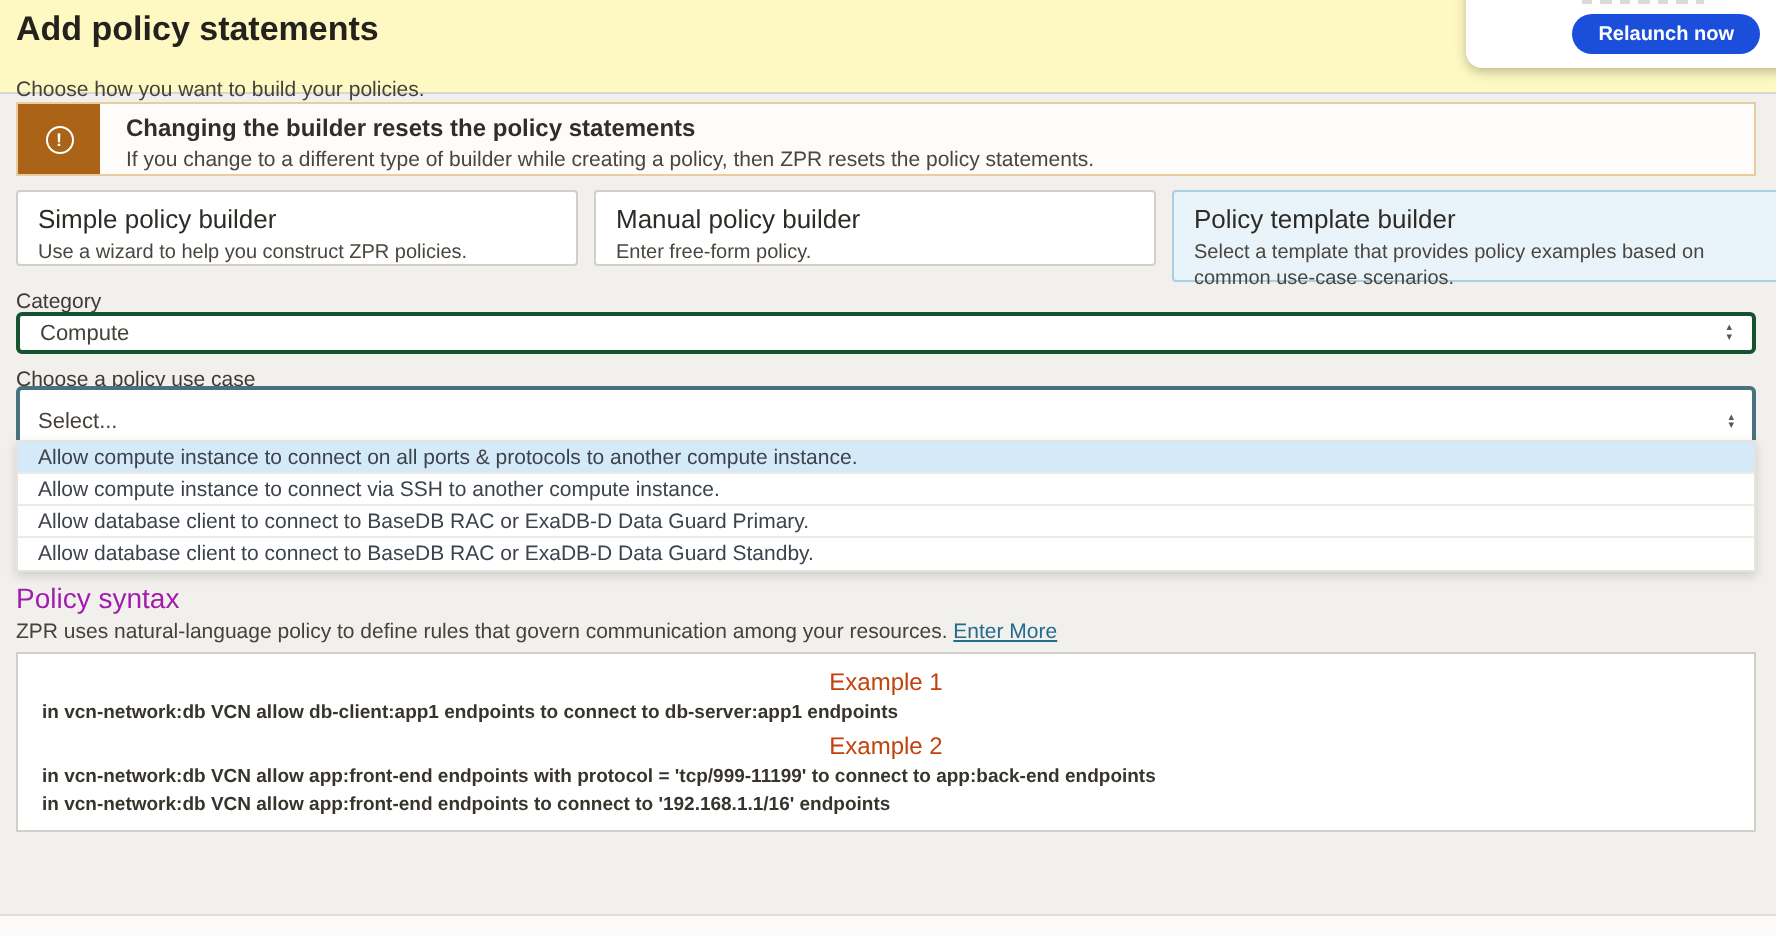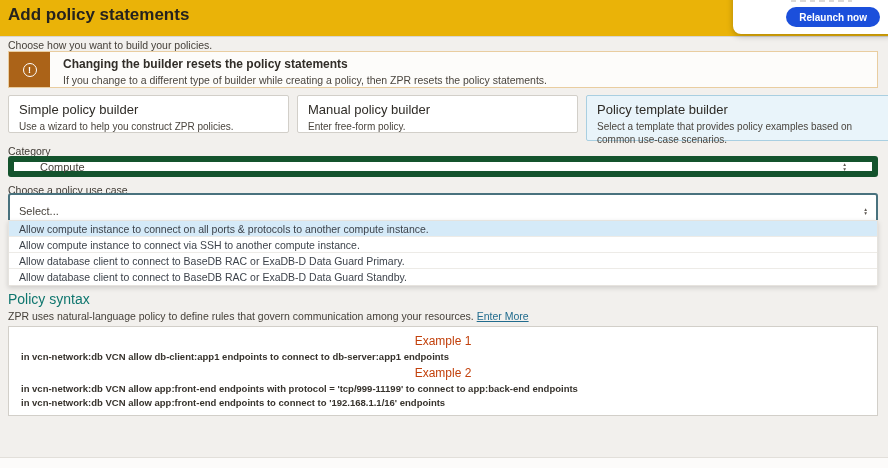--- a/index.html
+++ b/index.html
@@ -1,20 +1,20 @@
 <!DOCTYPE html>
 <html><head>
 <meta charset="utf-8">
 <style>
   * { margin:0; padding:0; box-sizing:border-box; }
   body { background:#fff; font-family:"Liberation Sans", sans-serif; }
   .canvas { position:relative; width:888px; height:468px; background:#fff; overflow:hidden; }
 
   
-  .header { position:absolute; top:0; left:0; right:0; height:37px; background:#eab308; border-bottom:1px solid #d9d6d1; }
+  .header { position:absolute; top:0; left:0; right:0; height:47px; background:#fef9c3; border-bottom:1px solid #d9d6d1; }
   .page-title { position:absolute; left:8px; top:5px; font-size:17px; font-weight:bold; color:#25221e; }
 
   
   .main-bg { position:absolute; top:32px; left:0; right:0; height:425px; background:#f2f0ed; }
   .bottom-strip { position:absolute; top:457px; left:0; right:0; height:11px; background:#fcfbfa; border-top:1px solid #e2dfda; }
 
   .subtitle { position:absolute; left:8px; top:39px; font-size:10.5px; color:#46413a; }
 
   
   .warning { position:absolute; left:8px; right:10px; top:51px; height:37px; background:#fdfcfa; border:1px solid #e9cda0; display:flex; }
@@ -31,34 +31,34 @@
   .card-3 { left:586px; width:336px; height:46px; background:#e9f4fa; border-color:#a9cfe1; }
   .card-title { font-size:13px; color:#2e2b26; margin-bottom:4px; }
   .card-desc { font-size:10px; color:#4a453e; line-height:1.25; }
   .card-3 .card-desc { padding-right:24px; }
   .card-check { position:absolute; right:10px; bottom:9px; font-size:12px; color:#44545b; }
 
   
   .field-label { position:absolute; left:8px; font-size:10.5px; color:#3f3a34; }
   .label-category { top:145px; }
   .label-usecase { top:184px; }
-  .select { position:absolute; left:8px; right:10px; height:21px; background:#fff; border:6px solid #14532d; border-radius:3px; display:flex; align-items:center; padding:0 26px; font-size:11px; color:#46413a; cursor:pointer; }
+  .select { position:absolute; left:8px; right:10px; height:21px; background:#fff; border:2px solid #14532d; border-radius:3px; display:flex; align-items:center; padding:0 10px; font-size:11px; color:#46413a; cursor:pointer; }
   .select-category { top:156px; }
   .select-usecase { top:193px; height:36px; border:2px solid #49727e; padding:0 9px; }
   .stepper { margin-left:auto; display:flex; flex-direction:column; align-items:center; color:#5d5751; }
   .stepper span { font-size:5.5px; line-height:4.5px; }
 
   
   .dropdown { position:absolute; left:8px; right:10px; top:220px; background:#fff; border:1px solid #e6e3de; box-shadow:0 2px 5px rgba(0,0,0,.15); }
   .option { height:16px; display:flex; align-items:center; padding:0 10px; font-size:10.5px; color:#3d434b; border-bottom:1px solid #edebe7; cursor:pointer; }
   .option:last-child { border-bottom:none; }
   .option.highlighted { background:#d5eaf8; }
 
   
-  .syntax-heading { position:absolute; left:8px; top:291px; font-size:14px; color:#0f766e; }
+  .syntax-heading { position:absolute; left:8px; top:291px; font-size:14px; color:#a21caf; }
   .syntax-desc { position:absolute; left:8px; top:310px; font-size:10.5px; color:#46413a; }
   .learn-more { color:#226c8e; text-decoration:underline; cursor:pointer; }
   .examples { position:absolute; left:8px; right:10px; top:326px; height:90px; background:#fff; border:1px solid #d2cfc9; padding:3px 12px; overflow:hidden; }
   .ex-label { font-size:12px; color:#c2410c; margin-top:4px;text-align:center; }
   .ex-stmt { font-size:9.5px; font-weight:bold; color:#37332d; margin-top:3px; }
 
   
   .popup { position:absolute; left:733px; top:-14px; right:-8px; height:48px; background:#fff; border-radius:8px; box-shadow:0 2px 6px rgba(0,0,0,.25); }
   .popup-textclip { position:absolute; top:13px; left:58px; right:44px; height:3px; opacity:.65;
     background:repeating-linear-gradient(90deg,#c9c5c0 0 5px,transparent 5px 9px,#c9c5c0 9px 15px,transparent 15px 19px); }

